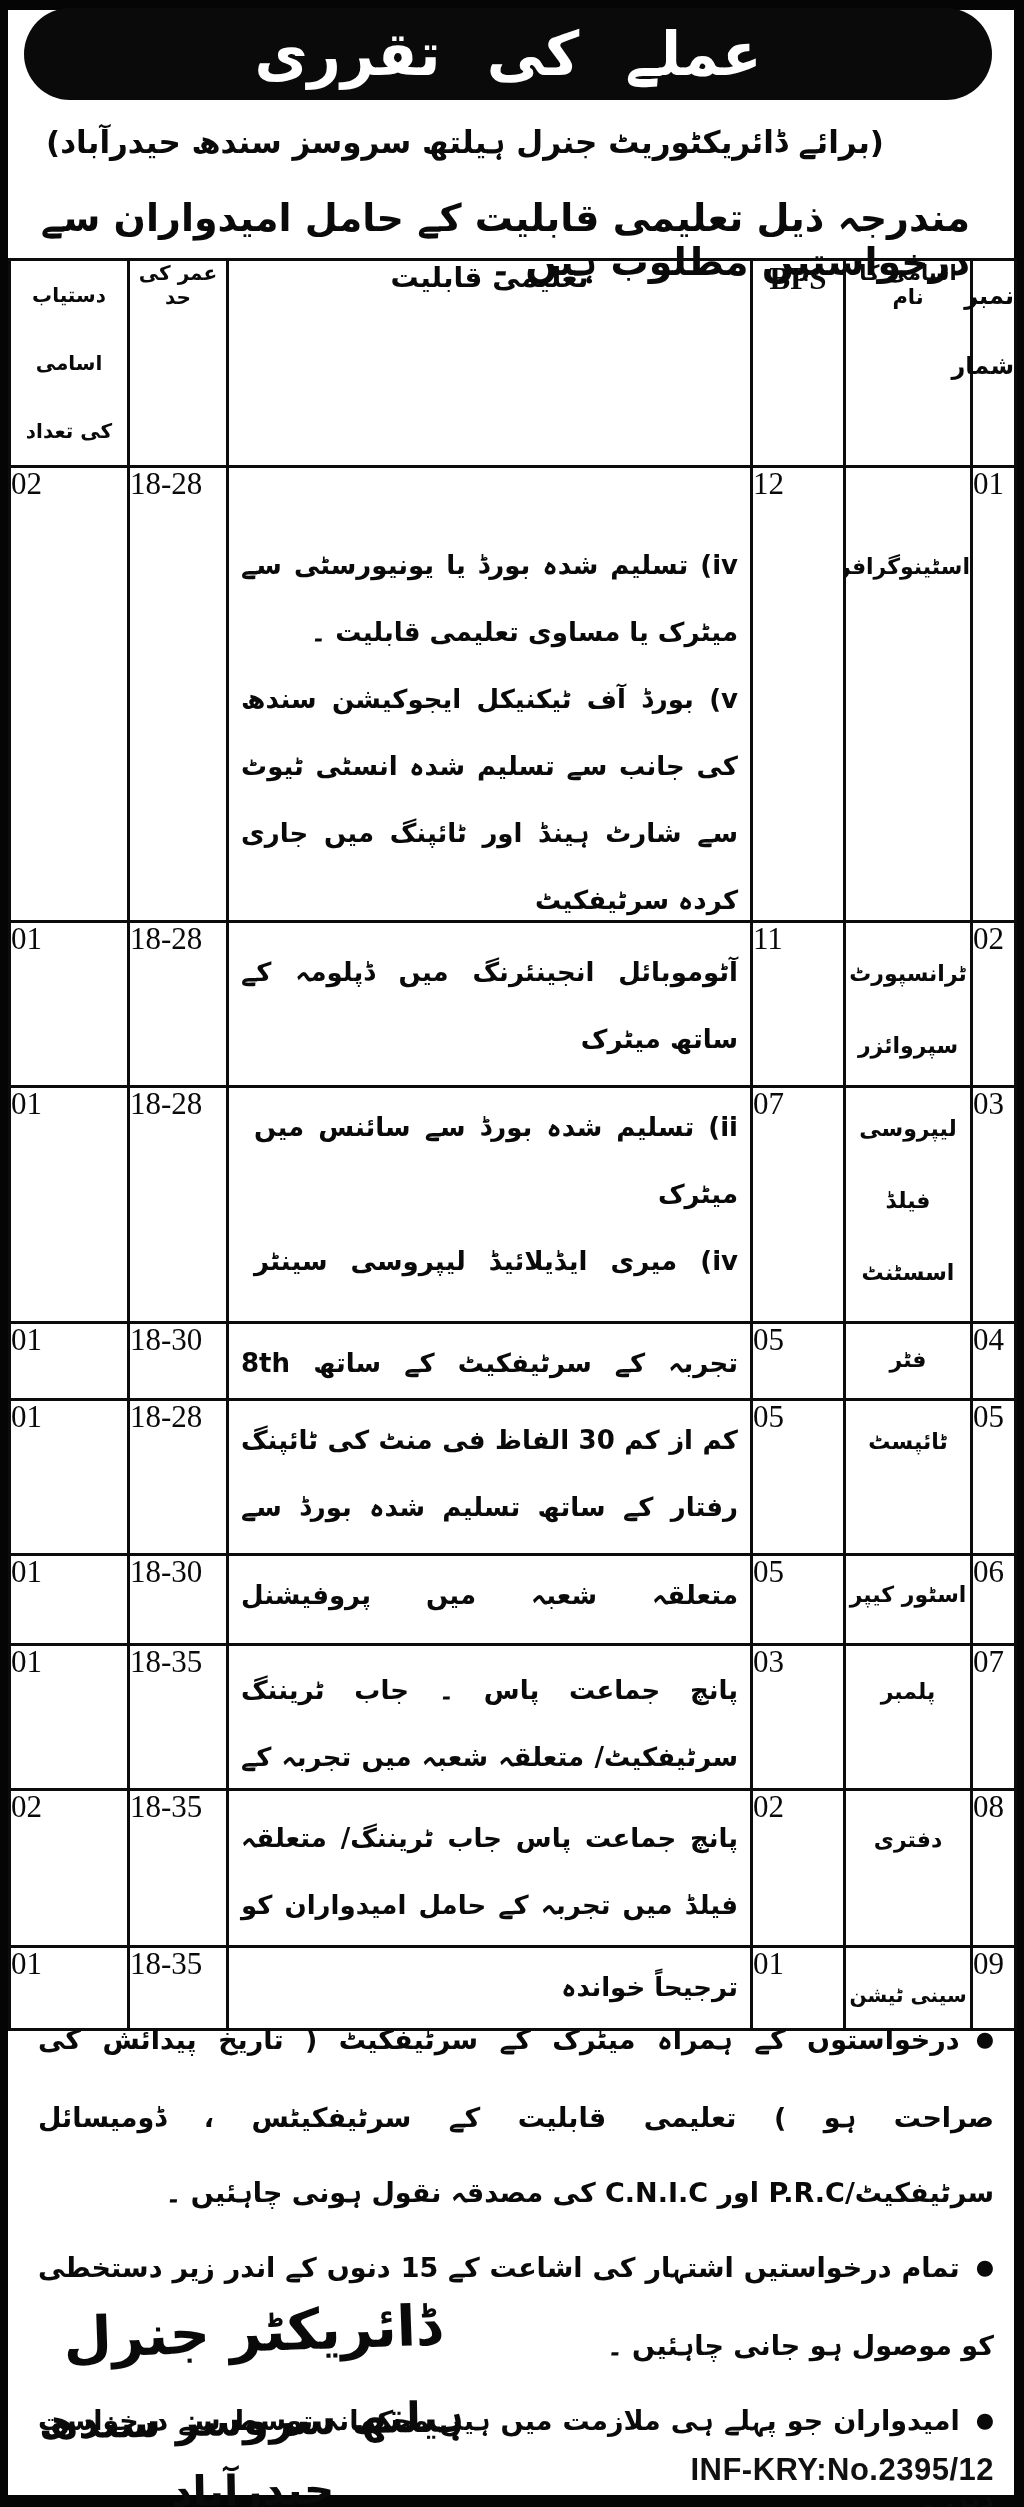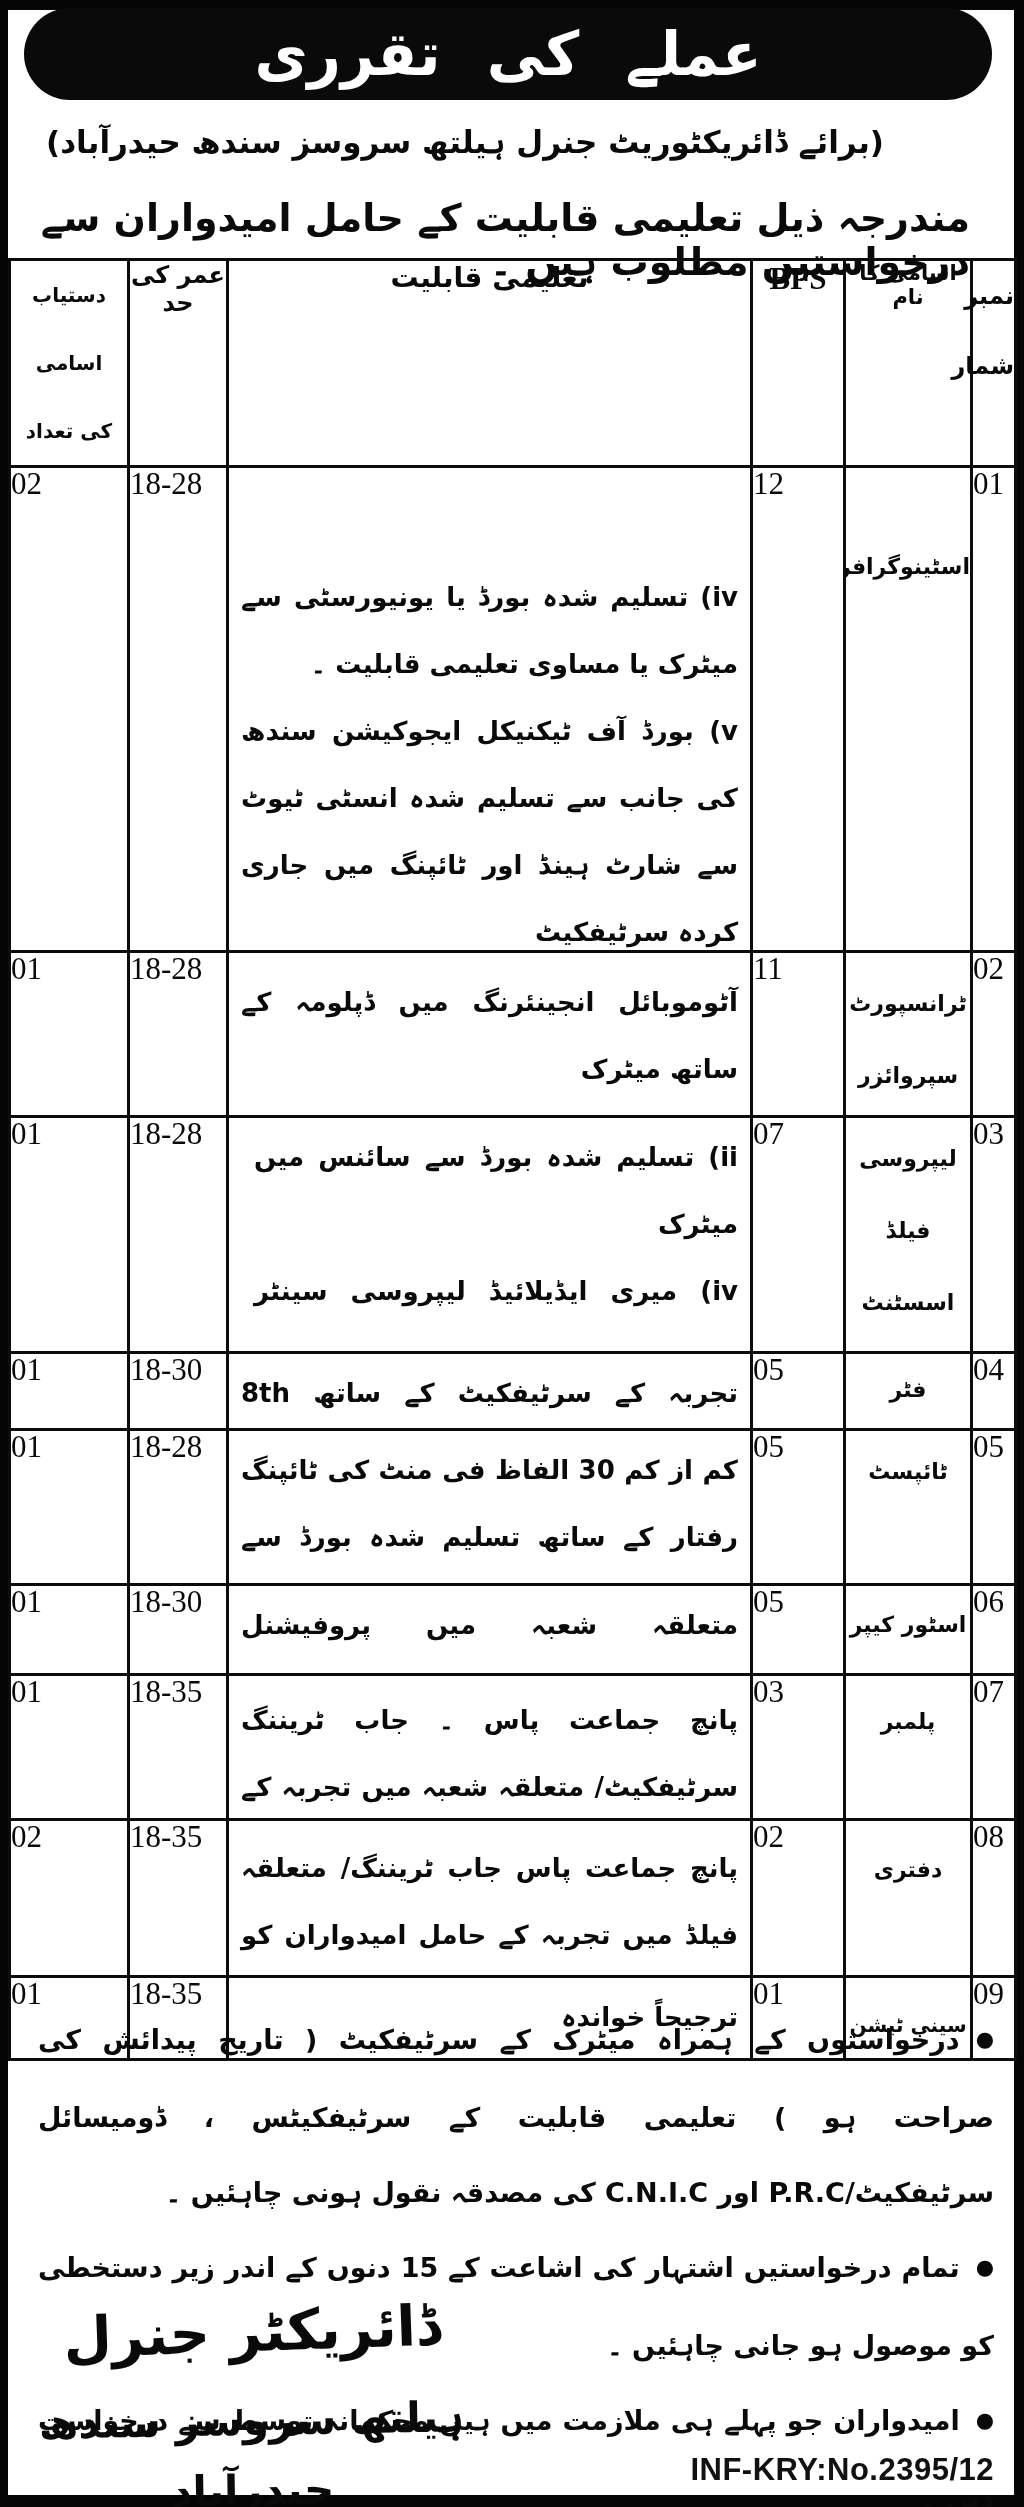--- a/index.html
+++ b/index.html
@@ -34,21 +34,21 @@
   }
   table.jobs th,table.jobs td{border:3px solid #0c0c0c;vertical-align:top;padding:0;}
   thead tr{height:152px;}
   th{font-weight:bold;}
   .th-urdu{font-size:26px;padding-top:16px;}
   .th-2line div{line-height:70px;}
   .th-2line{padding-top:8px;font-size:24px;text-align:center;}
   .th-vac{font-size:20px;padding:10px 4px 0;}
   .th-vac div{line-height:68px;}
   .th-post{font-size:21px;padding-top:20px;}
-  .th-age{font-size:24px;padding-top:22px;}
+  .th-age{font-size:20px;padding-top:22px;}
   .th-bps{font-family:"Liberation Serif",serif;font-size:31px;padding-top:20px;text-align:center;}
   .th-qual{font-size:28px;padding-top:12px;}
   th{text-align:center;}
   td.c-num{
     font-family:"Liberation Serif",serif;font-size:31px;text-align:left;
     line-height:1;padding-top:var(--pt,30px);
   }
   td.c-post{font-size:22px;font-weight:bold;text-align:center;}
   td.c-post .cw{overflow:hidden;line-height:72px;}
   td.c-post.tight{font-size:20px;}
@@ -109,21 +109,21 @@
       </th>
     </tr>
   </thead>
   <tbody>
     <tr style="height:455px; --pt:88px;">
       <td class="c-num">01</td>
       <td class="c-post" style="padding-top:63px;">
         <div class="cw" style="height:384px;">اسٹینوگرافر</div>
         </td>
       <td class="c-num">12</td>
-      <td class="c-qual" style="padding-top:96px;">
+      <td class="c-qual" style="padding-top:64px;">
         <div class="cw" style="height:386px;">
           <div>iv) تسلیم شدہ بورڈ یا یونیورسٹی سے میٹرک یا مساوی تعلیمی قابلیت ۔</div>
           <div>v) بورڈ آف ٹیکنیکل ایجوکیشن سندھ کی جانب سے تسلیم شدہ انسٹی ٹیوٹ سے شارٹ ہینڈ اور ٹائپنگ میں جاری کردہ سرٹیفکیٹ</div>
 
         </div>
         </td>
       <td class="c-num">18-28</td>
       <td class="c-num">02</td>
     </tr>
     <tr style="height:165px; --pt:40px;">

